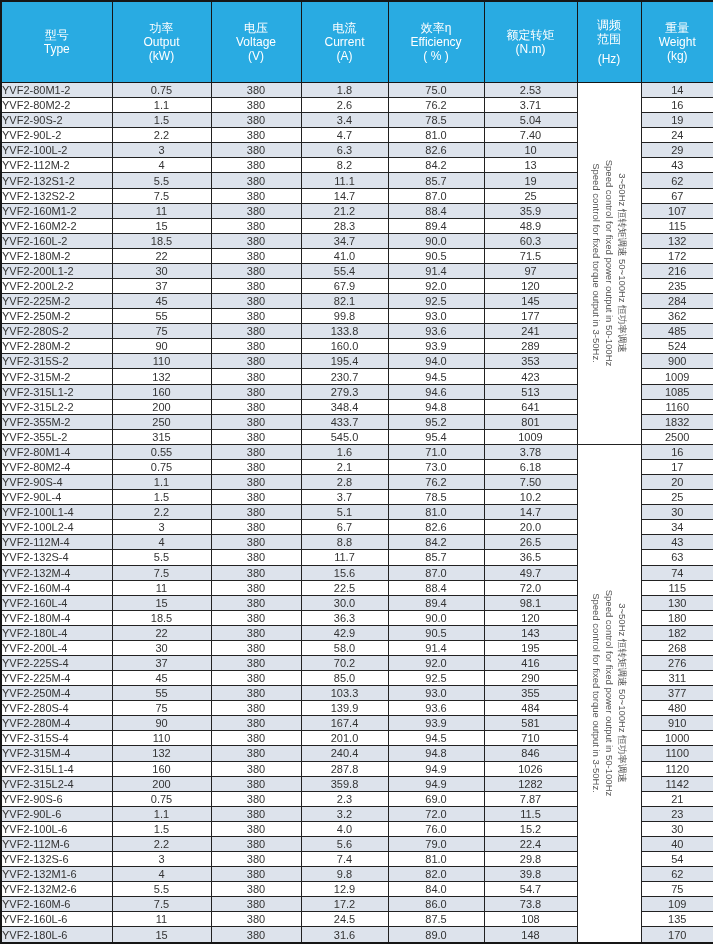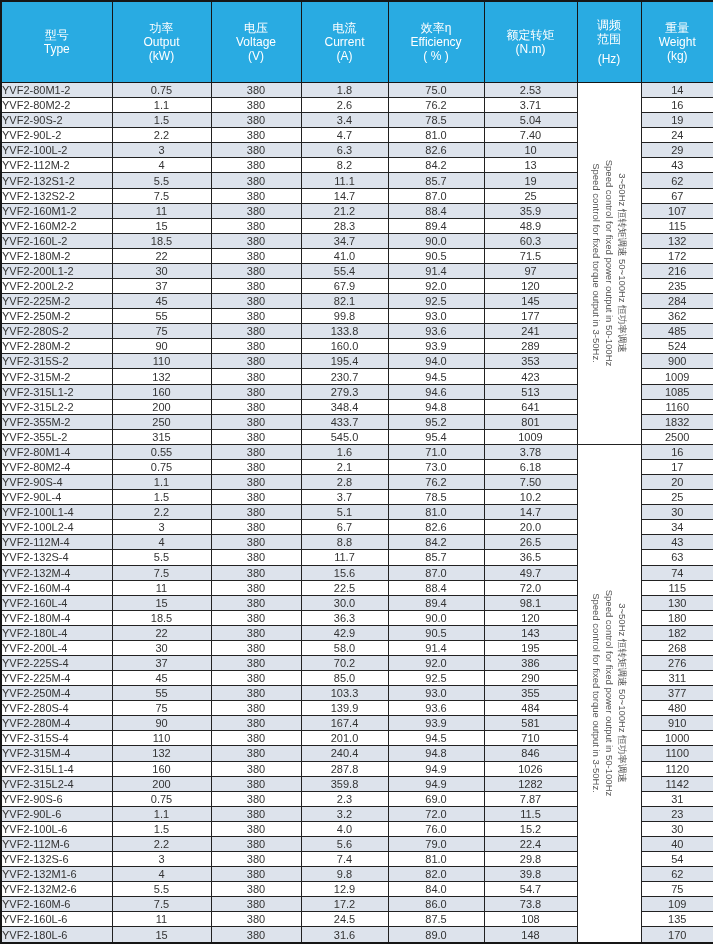--- a/index.html
+++ b/index.html
@@ -479,21 +479,21 @@
         <td class="t-efficiency">91.4</td>
         <td class="t-torque">195</td>
         <td class="t-weight">268</td>
       </tr>
       <tr>
         <td class="t-type">YVF2-225S-4</td>
         <td class="t-output">37</td>
         <td class="t-voltage">380</td>
         <td class="t-current">70.2</td>
         <td class="t-efficiency">92.0</td>
-        <td class="t-torque">386</td>
+        <td class="t-torque">416</td>
         <td class="t-weight">276</td>
       </tr>
       <tr>
         <td class="t-type">YVF2-225M-4</td>
         <td class="t-output">45</td>
         <td class="t-voltage">380</td>
         <td class="t-current">85.0</td>
         <td class="t-efficiency">92.5</td>
         <td class="t-torque">290</td>
         <td class="t-weight">311</td>
@@ -561,21 +561,21 @@
         <td class="t-torque">1282</td>
         <td class="t-weight">1142</td>
       </tr>
       <tr>
         <td class="t-type">YVF2-90S-6</td>
         <td class="t-output">0.75</td>
         <td class="t-voltage">380</td>
         <td class="t-current">2.3</td>
         <td class="t-efficiency">69.0</td>
         <td class="t-torque">7.87</td>
-        <td class="t-weight">31</td>
+        <td class="t-weight">21</td>
       </tr>
       <tr>
         <td class="t-type">YVF2-90L-6</td>
         <td class="t-output">1.1</td>
         <td class="t-voltage">380</td>
         <td class="t-current">3.2</td>
         <td class="t-efficiency">72.0</td>
         <td class="t-torque">11.5</td>
         <td class="t-weight">23</td>
       </tr>

